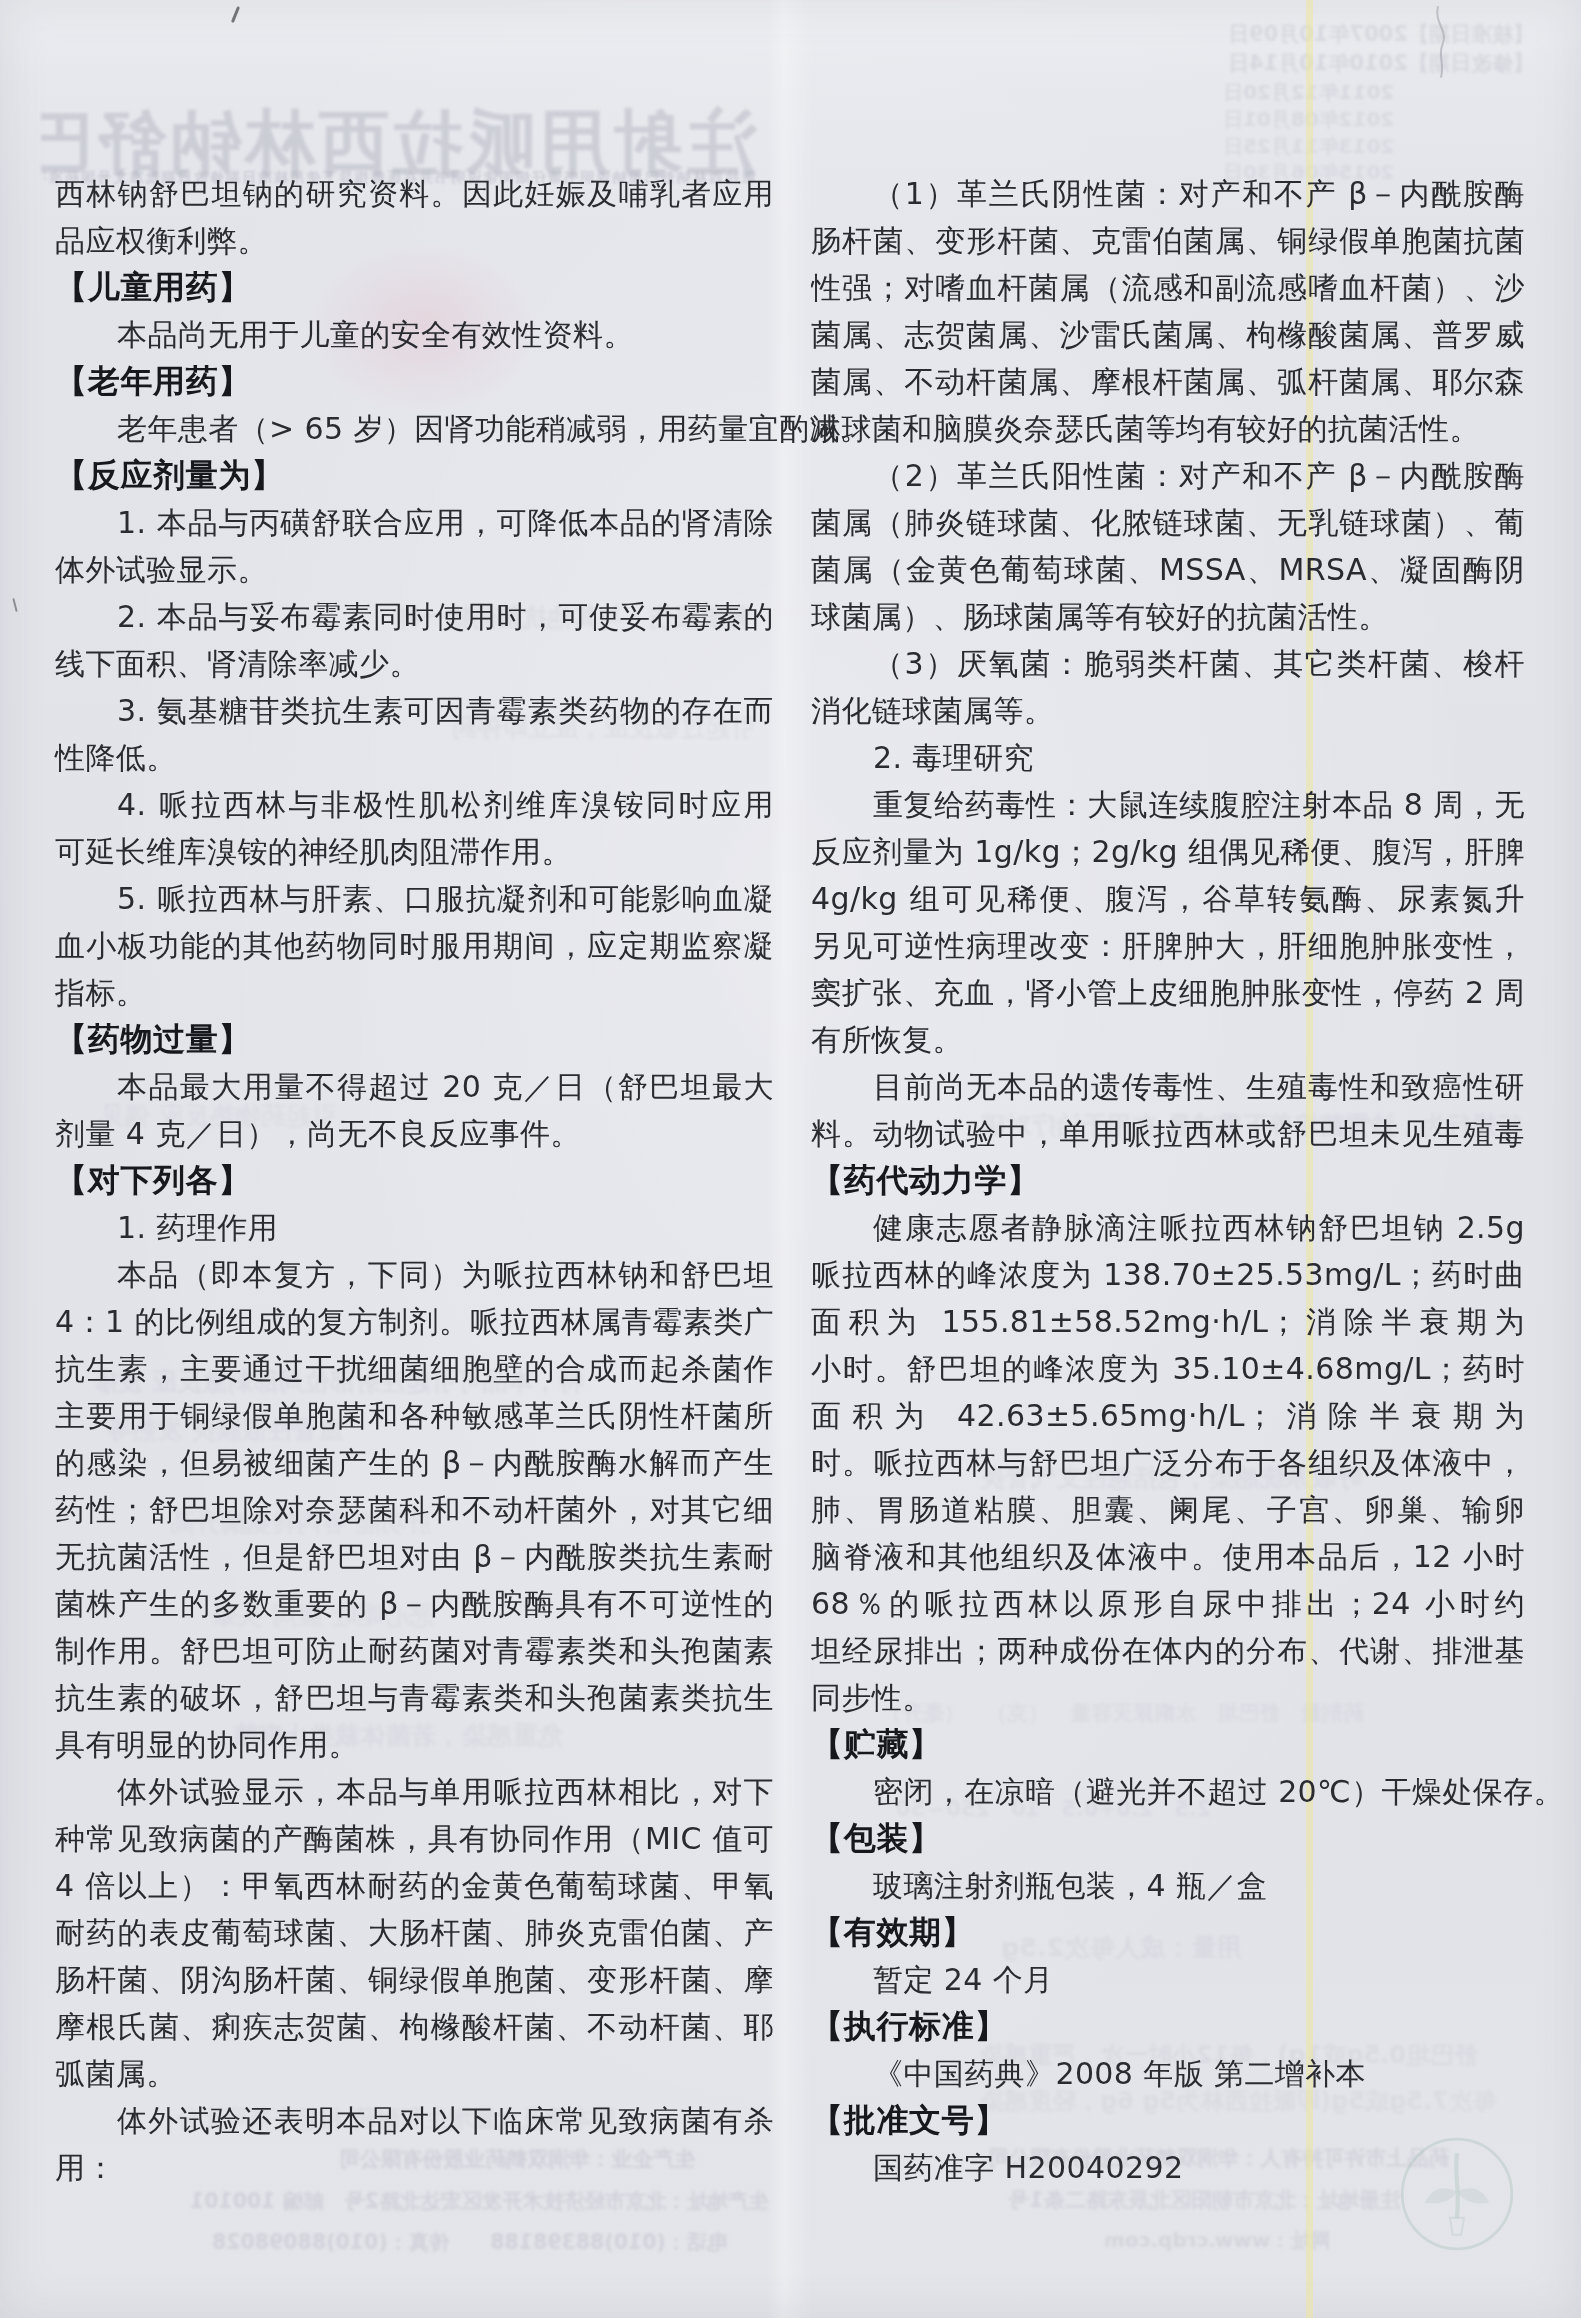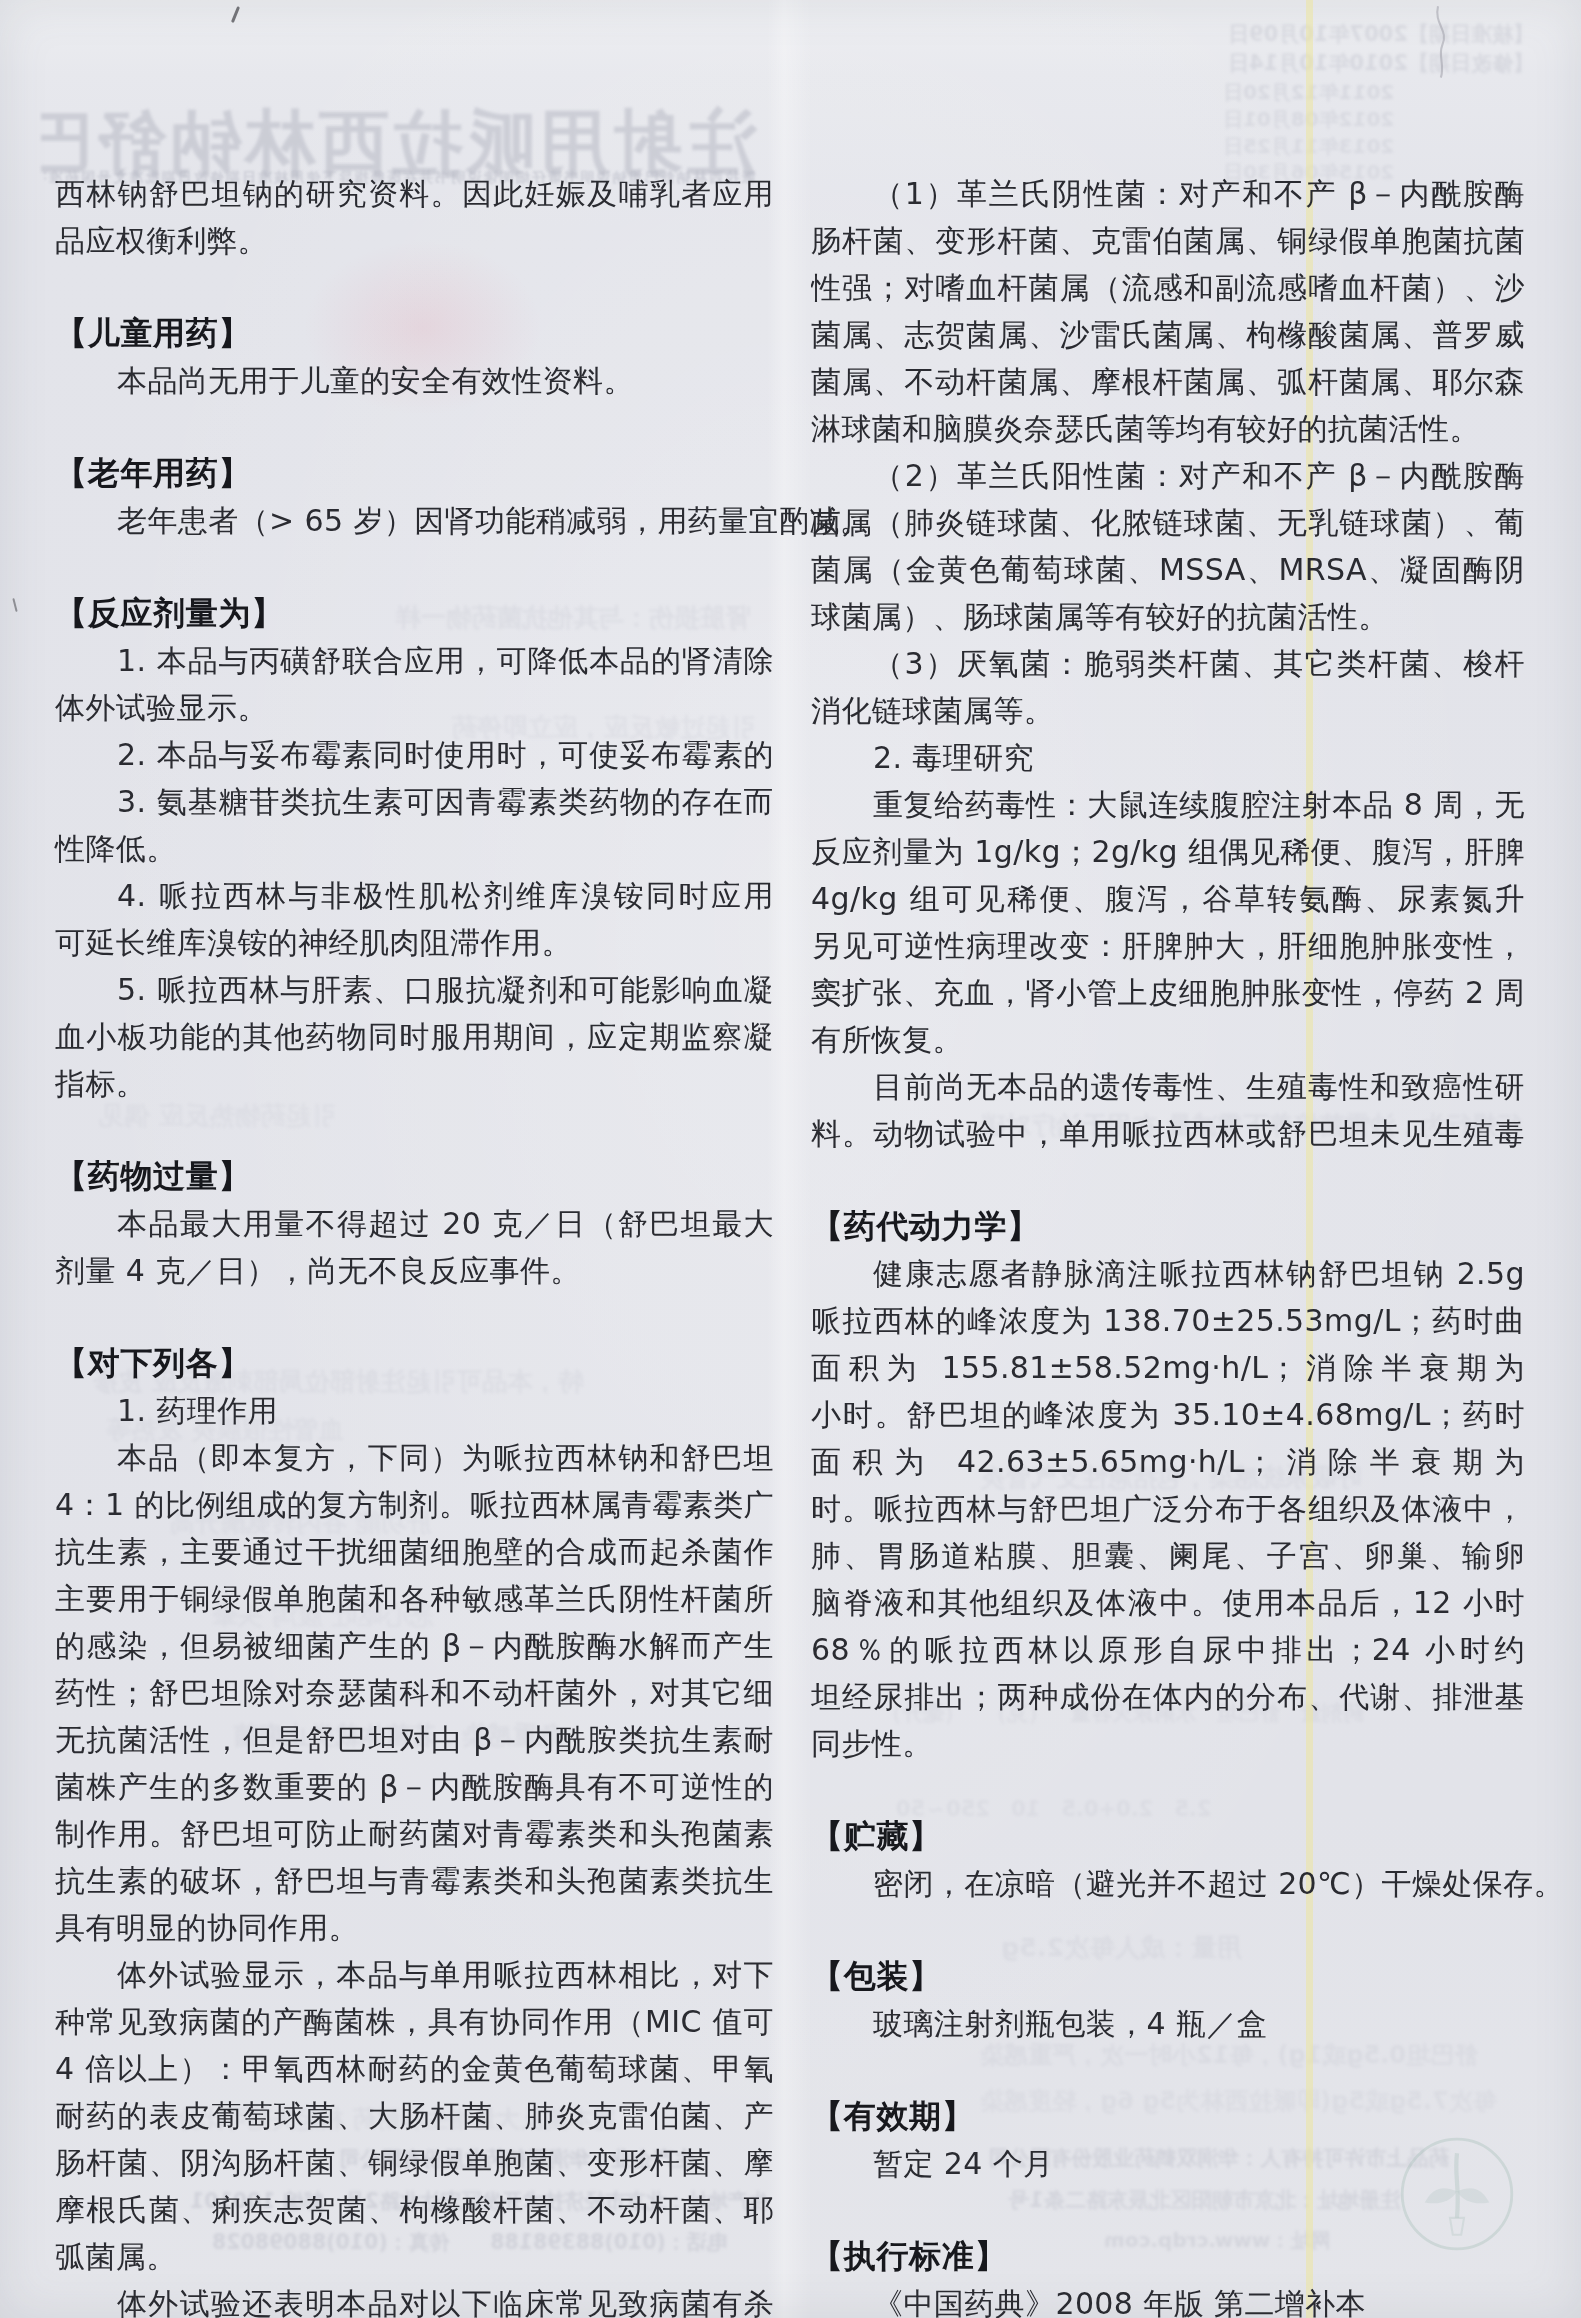--- a/index.html
+++ b/index.html
@@ -17,21 +17,21 @@
   
   .col{position:absolute;top:170px;width:719px;color:#2a2b31;}
   .col.left{left:55px;}
   .col.right{left:811px;width:714px;}
   .line{
     height:47px;line-height:47px;font-size:30px;letter-spacing:0.4px;
     white-space:nowrap;text-align:justify;
   }
   .line.j{text-align-last:justify;white-space:normal;overflow:hidden;}
   .line.ind{text-indent:62px;}
-  .line.h{font-weight:700;color:#17181d;font-size:32px;letter-spacing:0.7px;margin-top:46px;}
+  .line.h{font-weight:700;color:#17181d;font-size:32px;letter-spacing:0.7px;}
   
   .bt{
     position:absolute;transform:scaleX(-1);color:#b4b6c2;font-weight:700;
     filter:blur(1.4px);white-space:nowrap;pointer-events:none;
   }
   .bt-title{
     left:41px;top:103px;width:716px;height:80px;line-height:80px;
     font-size:71px;letter-spacing:2.8px;opacity:.55;overflow:hidden;color:#b7b9c4;
   }
   .bt-subline{
@@ -106,20 +106,21 @@
   <div class="line j">西林钠舒巴坦钠的研究资料。因此妊娠及哺乳者应用本</div>
       <div class="line">品应权衡利弊。</div>
       <div class="line h">【儿童用药】</div>
       <div class="line ind">本品尚无用于儿童的安全有效性资料。</div>
       <div class="line h">【老年用药】</div>
       <div class="line ind">老年患者（&gt; 65 岁）因肾功能稍减弱，用药量宜酌减。</div>
       <div class="line h">【反应剂量为】</div>
       <div class="line ind j">1. 本品与丙磺舒联合应用，可降低本品的肾清除率</div>
       <div class="line">体外试验显示。</div>
       <div class="line ind j">2. 本品与妥布霉素同时使用时，可使妥布霉素的曲</div>
+      <div class="line">线下面积、肾清除率减少。</div>
       <div class="line ind j">3. 氨基糖苷类抗生素可因青霉素类药物的存在而活</div>
       <div class="line">性降低。</div>
       <div class="line ind j">4. 哌拉西林与非极性肌松剂维库溴铵同时应用时，</div>
       <div class="line">可延长维库溴铵的神经肌肉阻滞作用。</div>
       <div class="line ind j">5. 哌拉西林与肝素、口服抗凝剂和可能影响血凝系统、</div>
       <div class="line j">血小板功能的其他药物同时服用期间，应定期监察凝血</div>
       <div class="line">指标。</div>
       <div class="line h">【药物过量】</div>
       <div class="line ind j">本品最大用量不得超过 20 克／日（舒巴坦最大推荐</div>
       <div class="line">剂量 4 克／日），尚无不良反应事件。</div>

